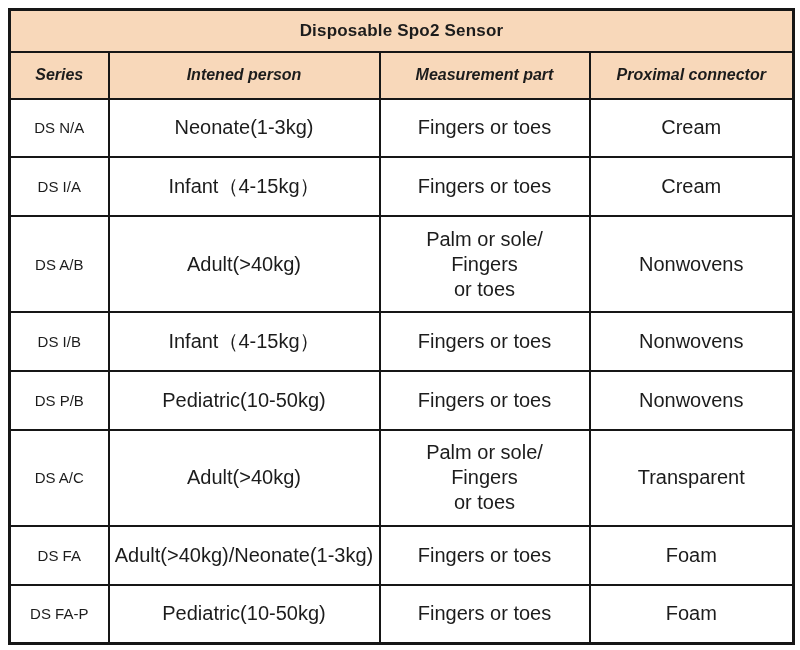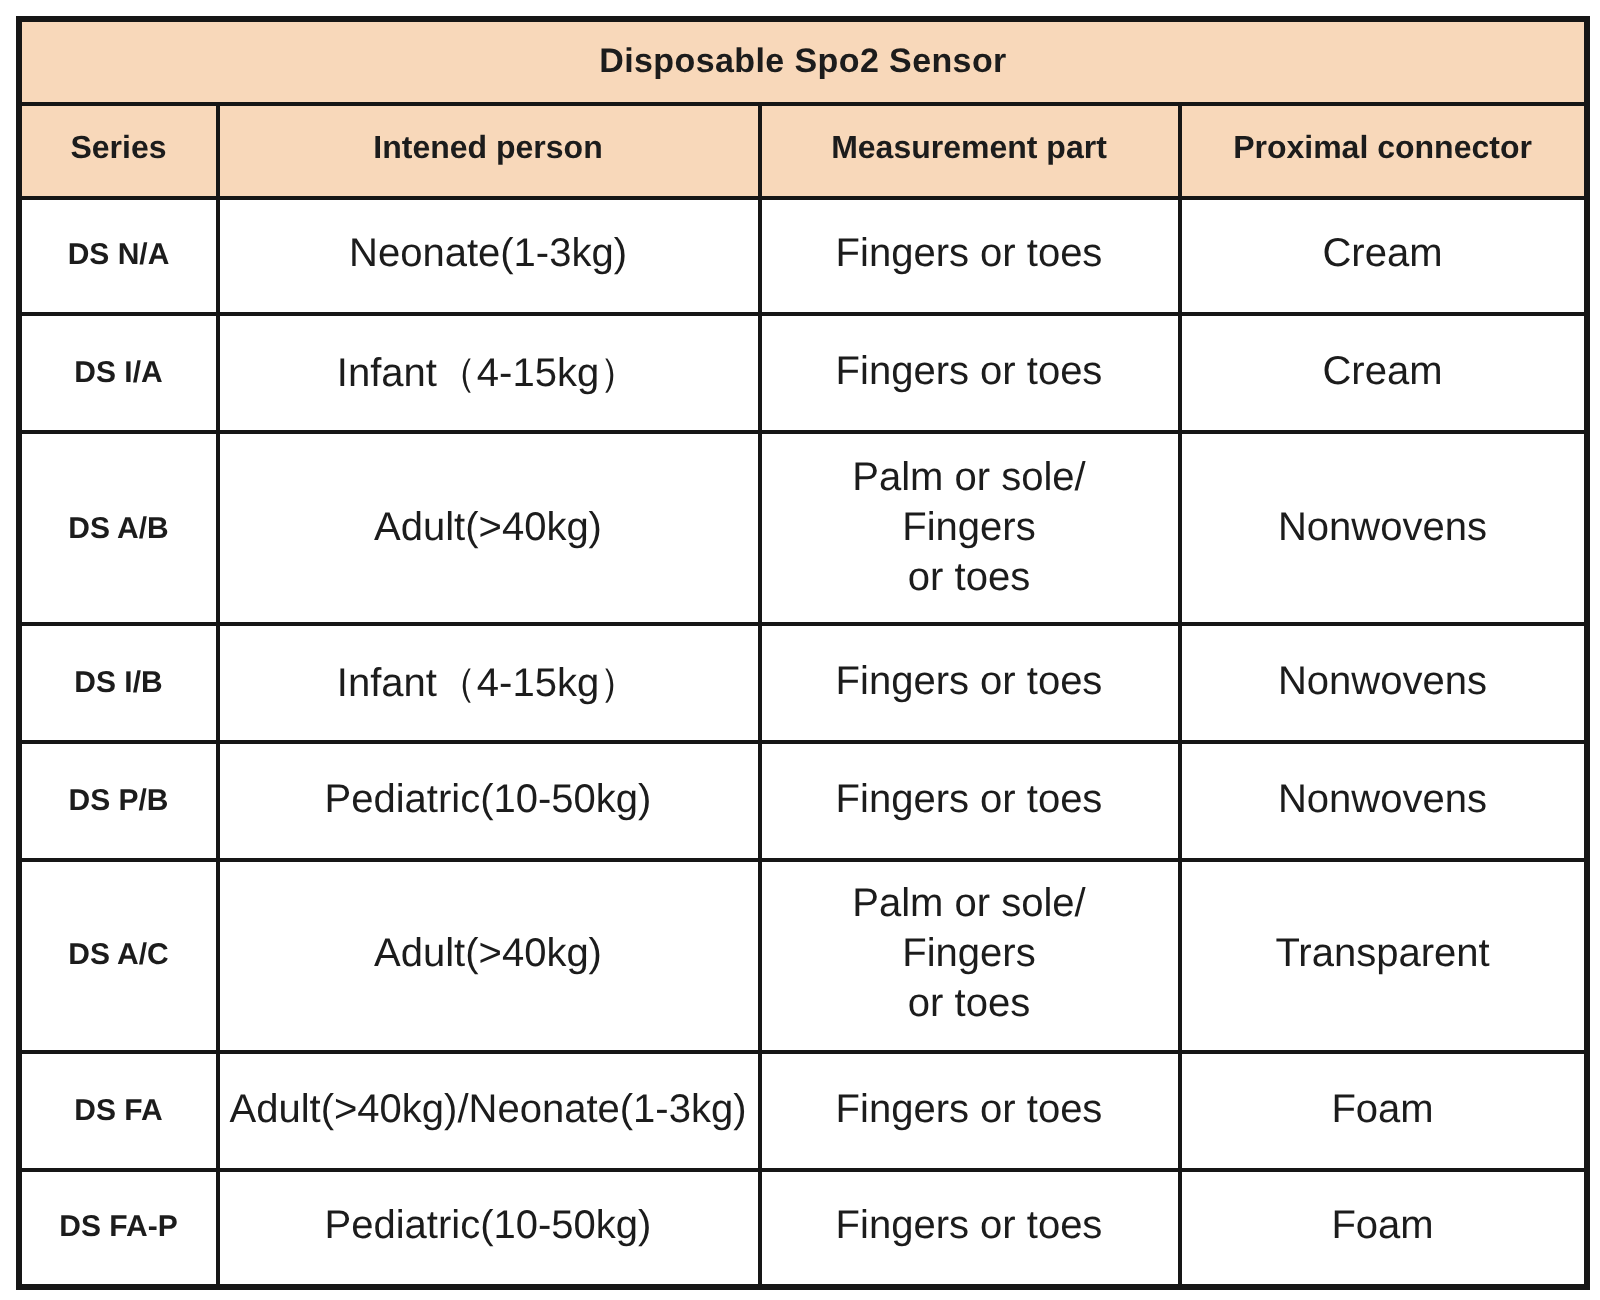--- a/index.html
+++ b/index.html
@@ -42,28 +42,29 @@
     font-size: 17px;
     font-weight: bold;
     height: 42px;
     letter-spacing: 0.2px;
   }
   tr.col-header-row th {
     background: var(--header-bg);
     font-size: 16px;
     font-weight: bold;
     height: 47px;
+    font-style: italic;
   }
   tbody td {
     font-size: 20px;
     height: 49px;
     background: var(--cell-bg);
   }
   tbody td.series-cell {
-    font-weight: bold;
+    font-weight: normal;
     font-size: 15px;
   }
   tbody td.measurement-cell {
     white-space: pre-wrap;
     line-height: 1.25;
     margin-top: 15px;
   }
 </style>
 </head>
 <body>

